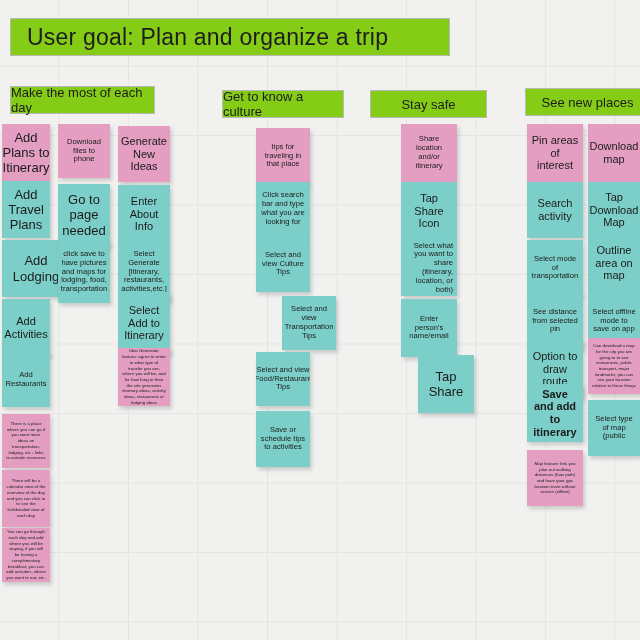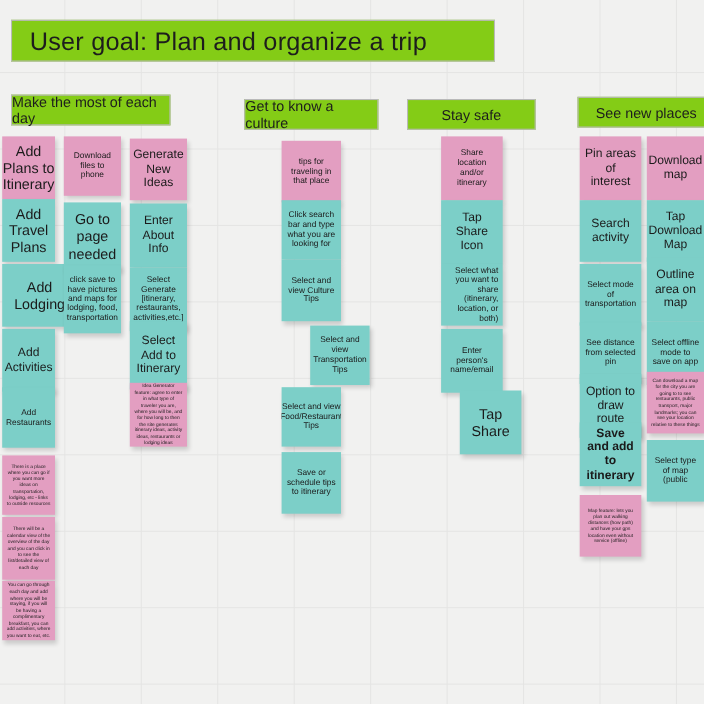--- a/index.html
+++ b/index.html
@@ -110,21 +110,21 @@
     <div class="note pink t-md" style="left: 118px; top: 126px; width: 52px; height: 56px;">Generate New Ideas</div>
     <div class="note teal t-md" style="left: 118px; top: 185px; width: 52px; height: 58px;">Enter About Info</div>
     <div class="note teal t-sm" style="left: 118px; top: 243px; width: 52px; height: 58px;">Select Generate [itinerary, restaurants, activities,etc.]</div>
     <div class="note teal t-md" style="left: 118px; top: 292px; width: 52px; height: 62px;">Select Add to Itinerary</div>
     <div class="note pink t-xs" style="left: 118px; top: 348px; width: 52px; height: 58px;">Idea Generator feature: agree to enter in what type of traveler you are, where you will be, and for how long to then the site generates itinerary ideas, activity ideas, restaurants or lodging ideas</div>
     <div class="note pink t-sm" style="left: 256px; top: 128px; width: 54px; height: 56px;">tips for traveling in that place</div>
     <div class="note teal t-sm" style="left: 256px; top: 182px; width: 54px; height: 54px;">Click search bar and type what you are looking for</div>
     <div class="note teal t-sm" style="left: 256px; top: 236px; width: 54px; height: 56px;">Select and view Culture Tips</div>
     <div class="note teal t-sm" style="left: 256px; top: 296px; width: 54px; height: 54px; margin-left: 26px;">Select and view Transportation Tips</div>
     <div class="note teal t-sm" style="left: 256px; top: 352px; width: 54px; height: 54px;">Select and view Food/Restaurant Tips</div>
-    <div class="note teal t-sm" style="left: 256px; top: 411px; width: 54px; height: 56px;">Save or schedule tips to itinerary</div>
+    <div class="note teal t-sm" style="left: 256px; top: 411px; width: 54px; height: 56px;">Save or schedule tips to activities</div>
     <div class="note pink t-sm" style="left: 401px; top: 124px; width: 56px; height: 58px;">Share location and/or itinerary</div>
     <div class="note teal t-md" style="left: 401px; top: 182px; width: 56px; height: 58px;">Tap Share Icon</div>
     <div class="note teal t-sm" style="left: 401px; top: 240px; width: 56px; height: 56px; text-align: right;">Select what you want to share (itinerary, location, or both)</div>
     <div class="note teal t-sm" style="left: 401px; top: 299px; width: 56px; height: 58px;">Enter person's name/email</div>
     <div class="note teal t-lg" style="left: 401px; top: 355px; width: 56px; height: 58px; margin-left: 17px;">Tap Share</div>
     <div class="note pink t-md" style="left: 527px; top: 124px; width: 56px; height: 58px;">Pin areas of interest</div>
     <div class="note teal t-md" style="left: 527px; top: 182px; width: 56px; height: 56px;">Search activity</div>
     <div class="note teal t-sm" style="left: 527px; top: 240px; width: 56px; height: 56px;">Select mode of transportation</div>
     <div class="note teal t-sm" style="left: 527px; top: 293px; width: 56px; height: 56px;">See distance from selected pin</div>
     <div class="note teal t-md" style="left: 527px; top: 340px; width: 56px; height: 58px;">Option to draw route</div>

